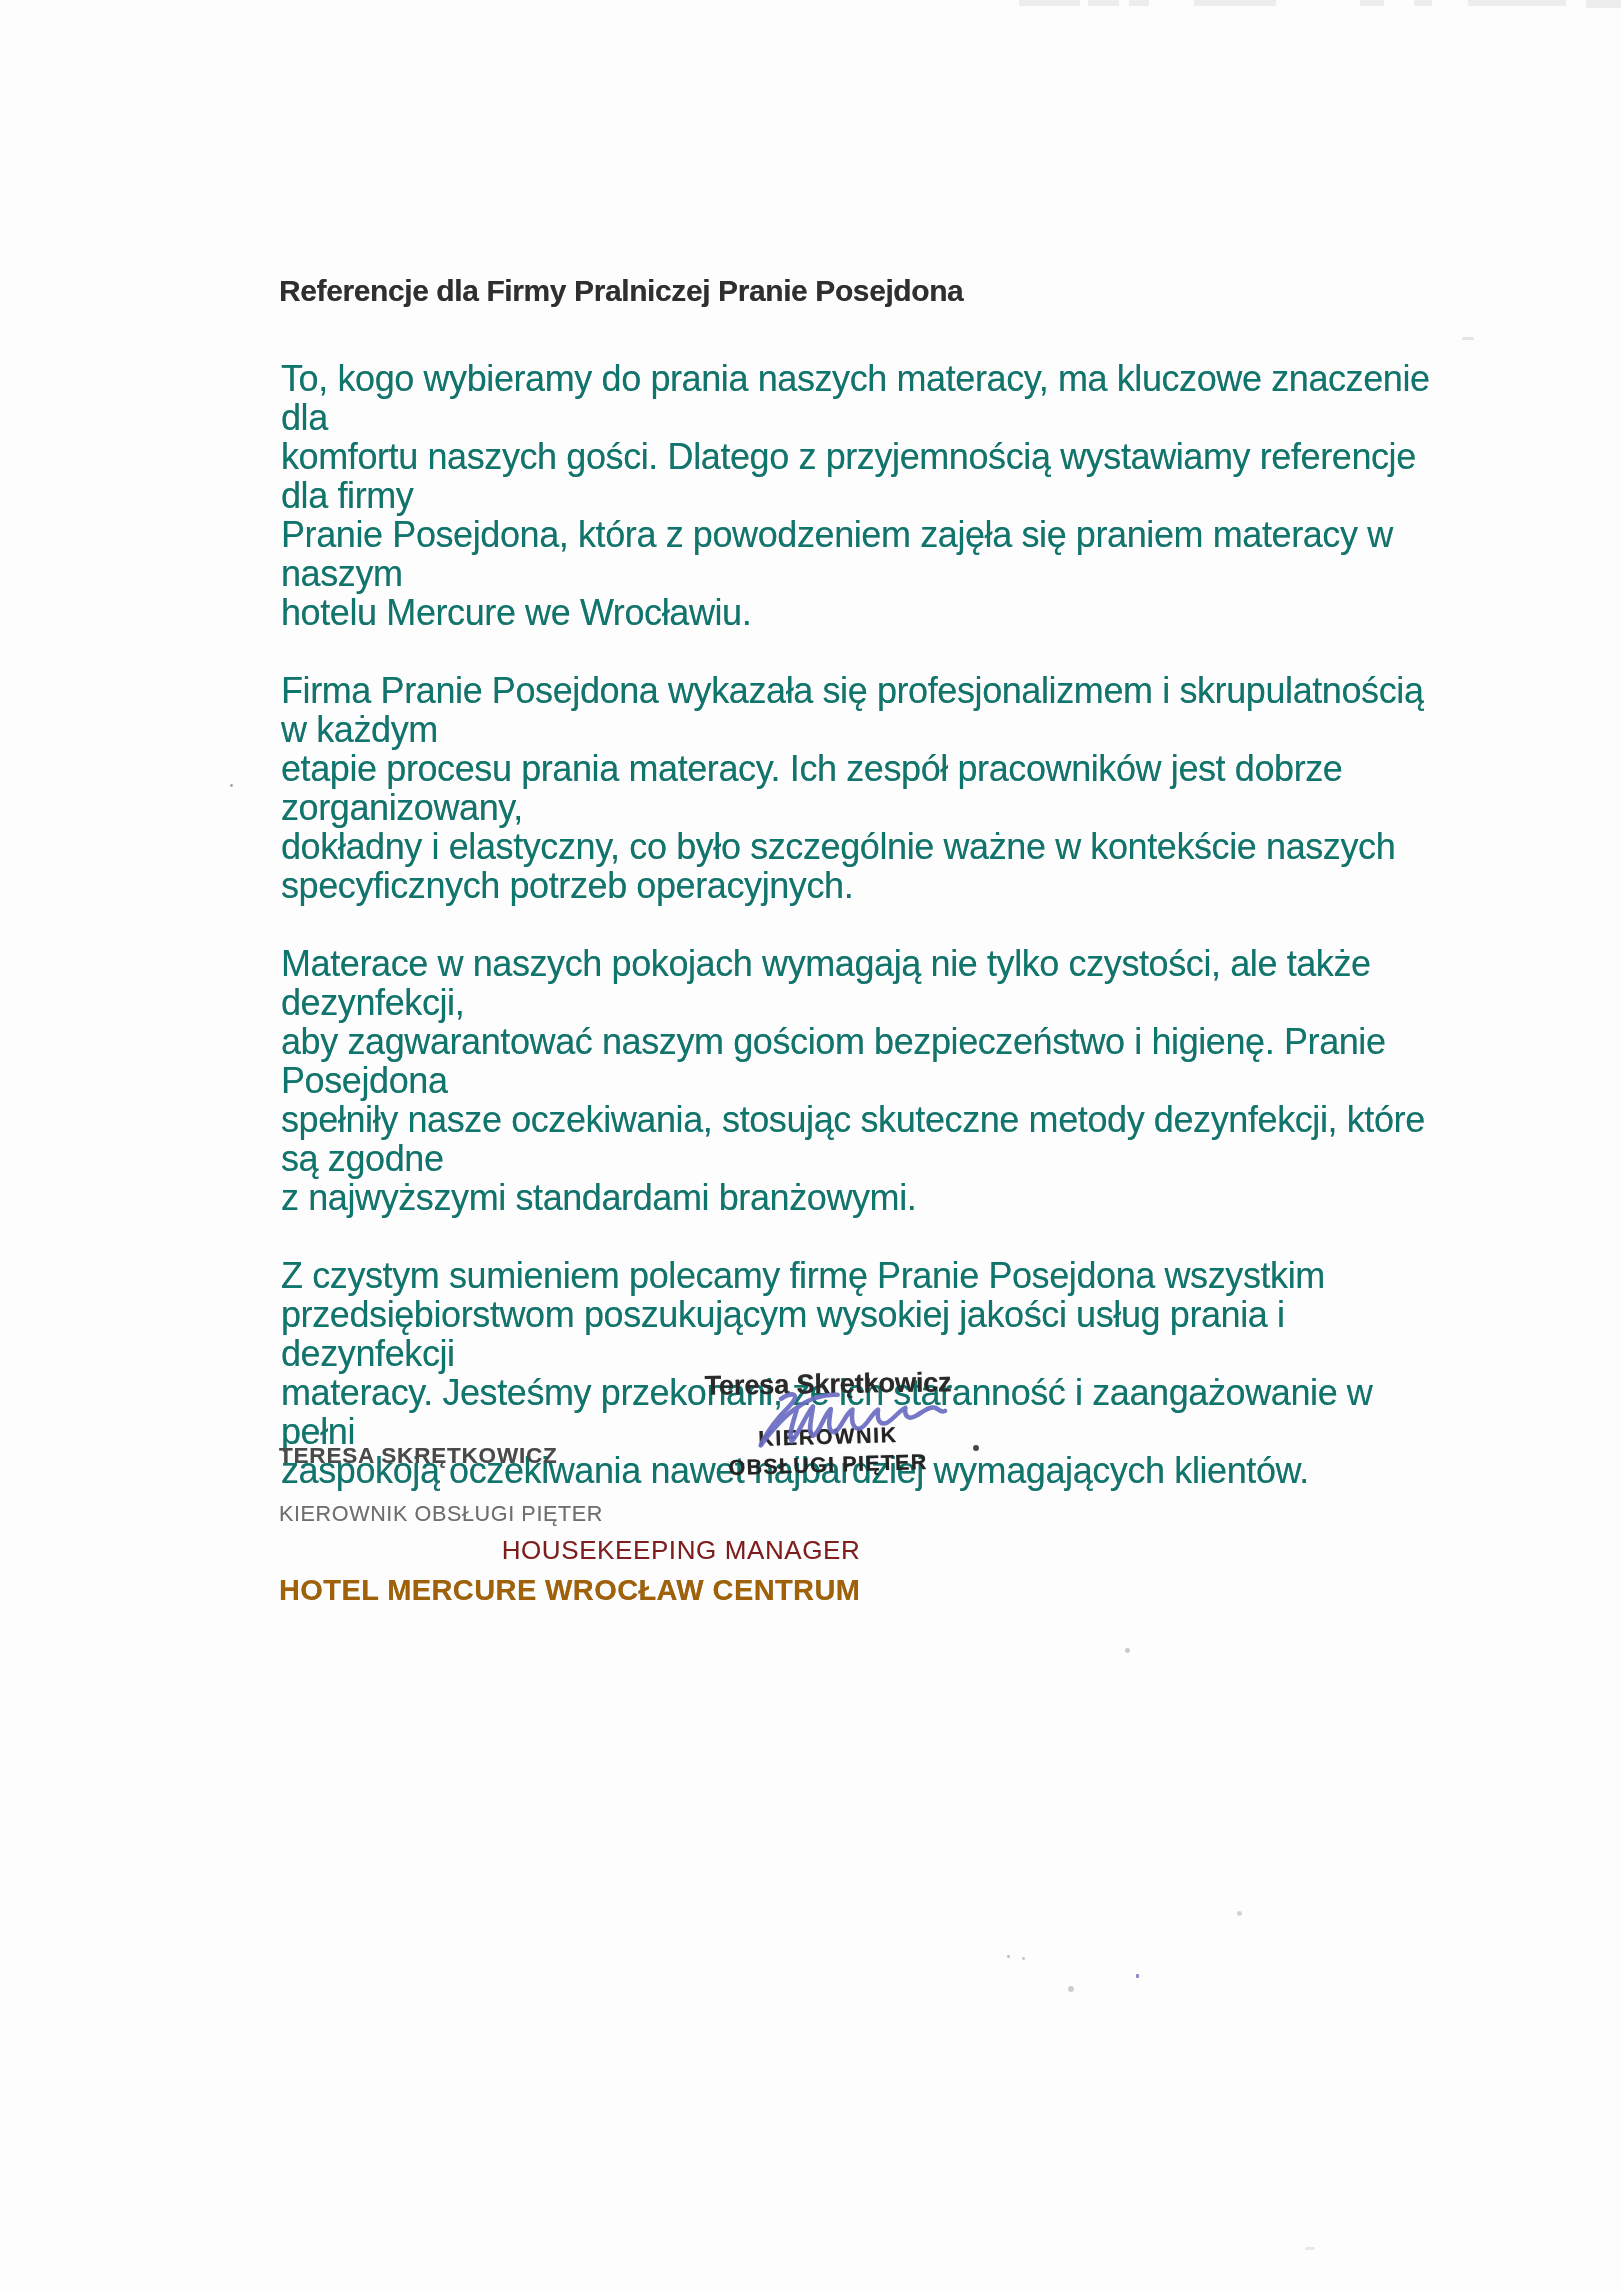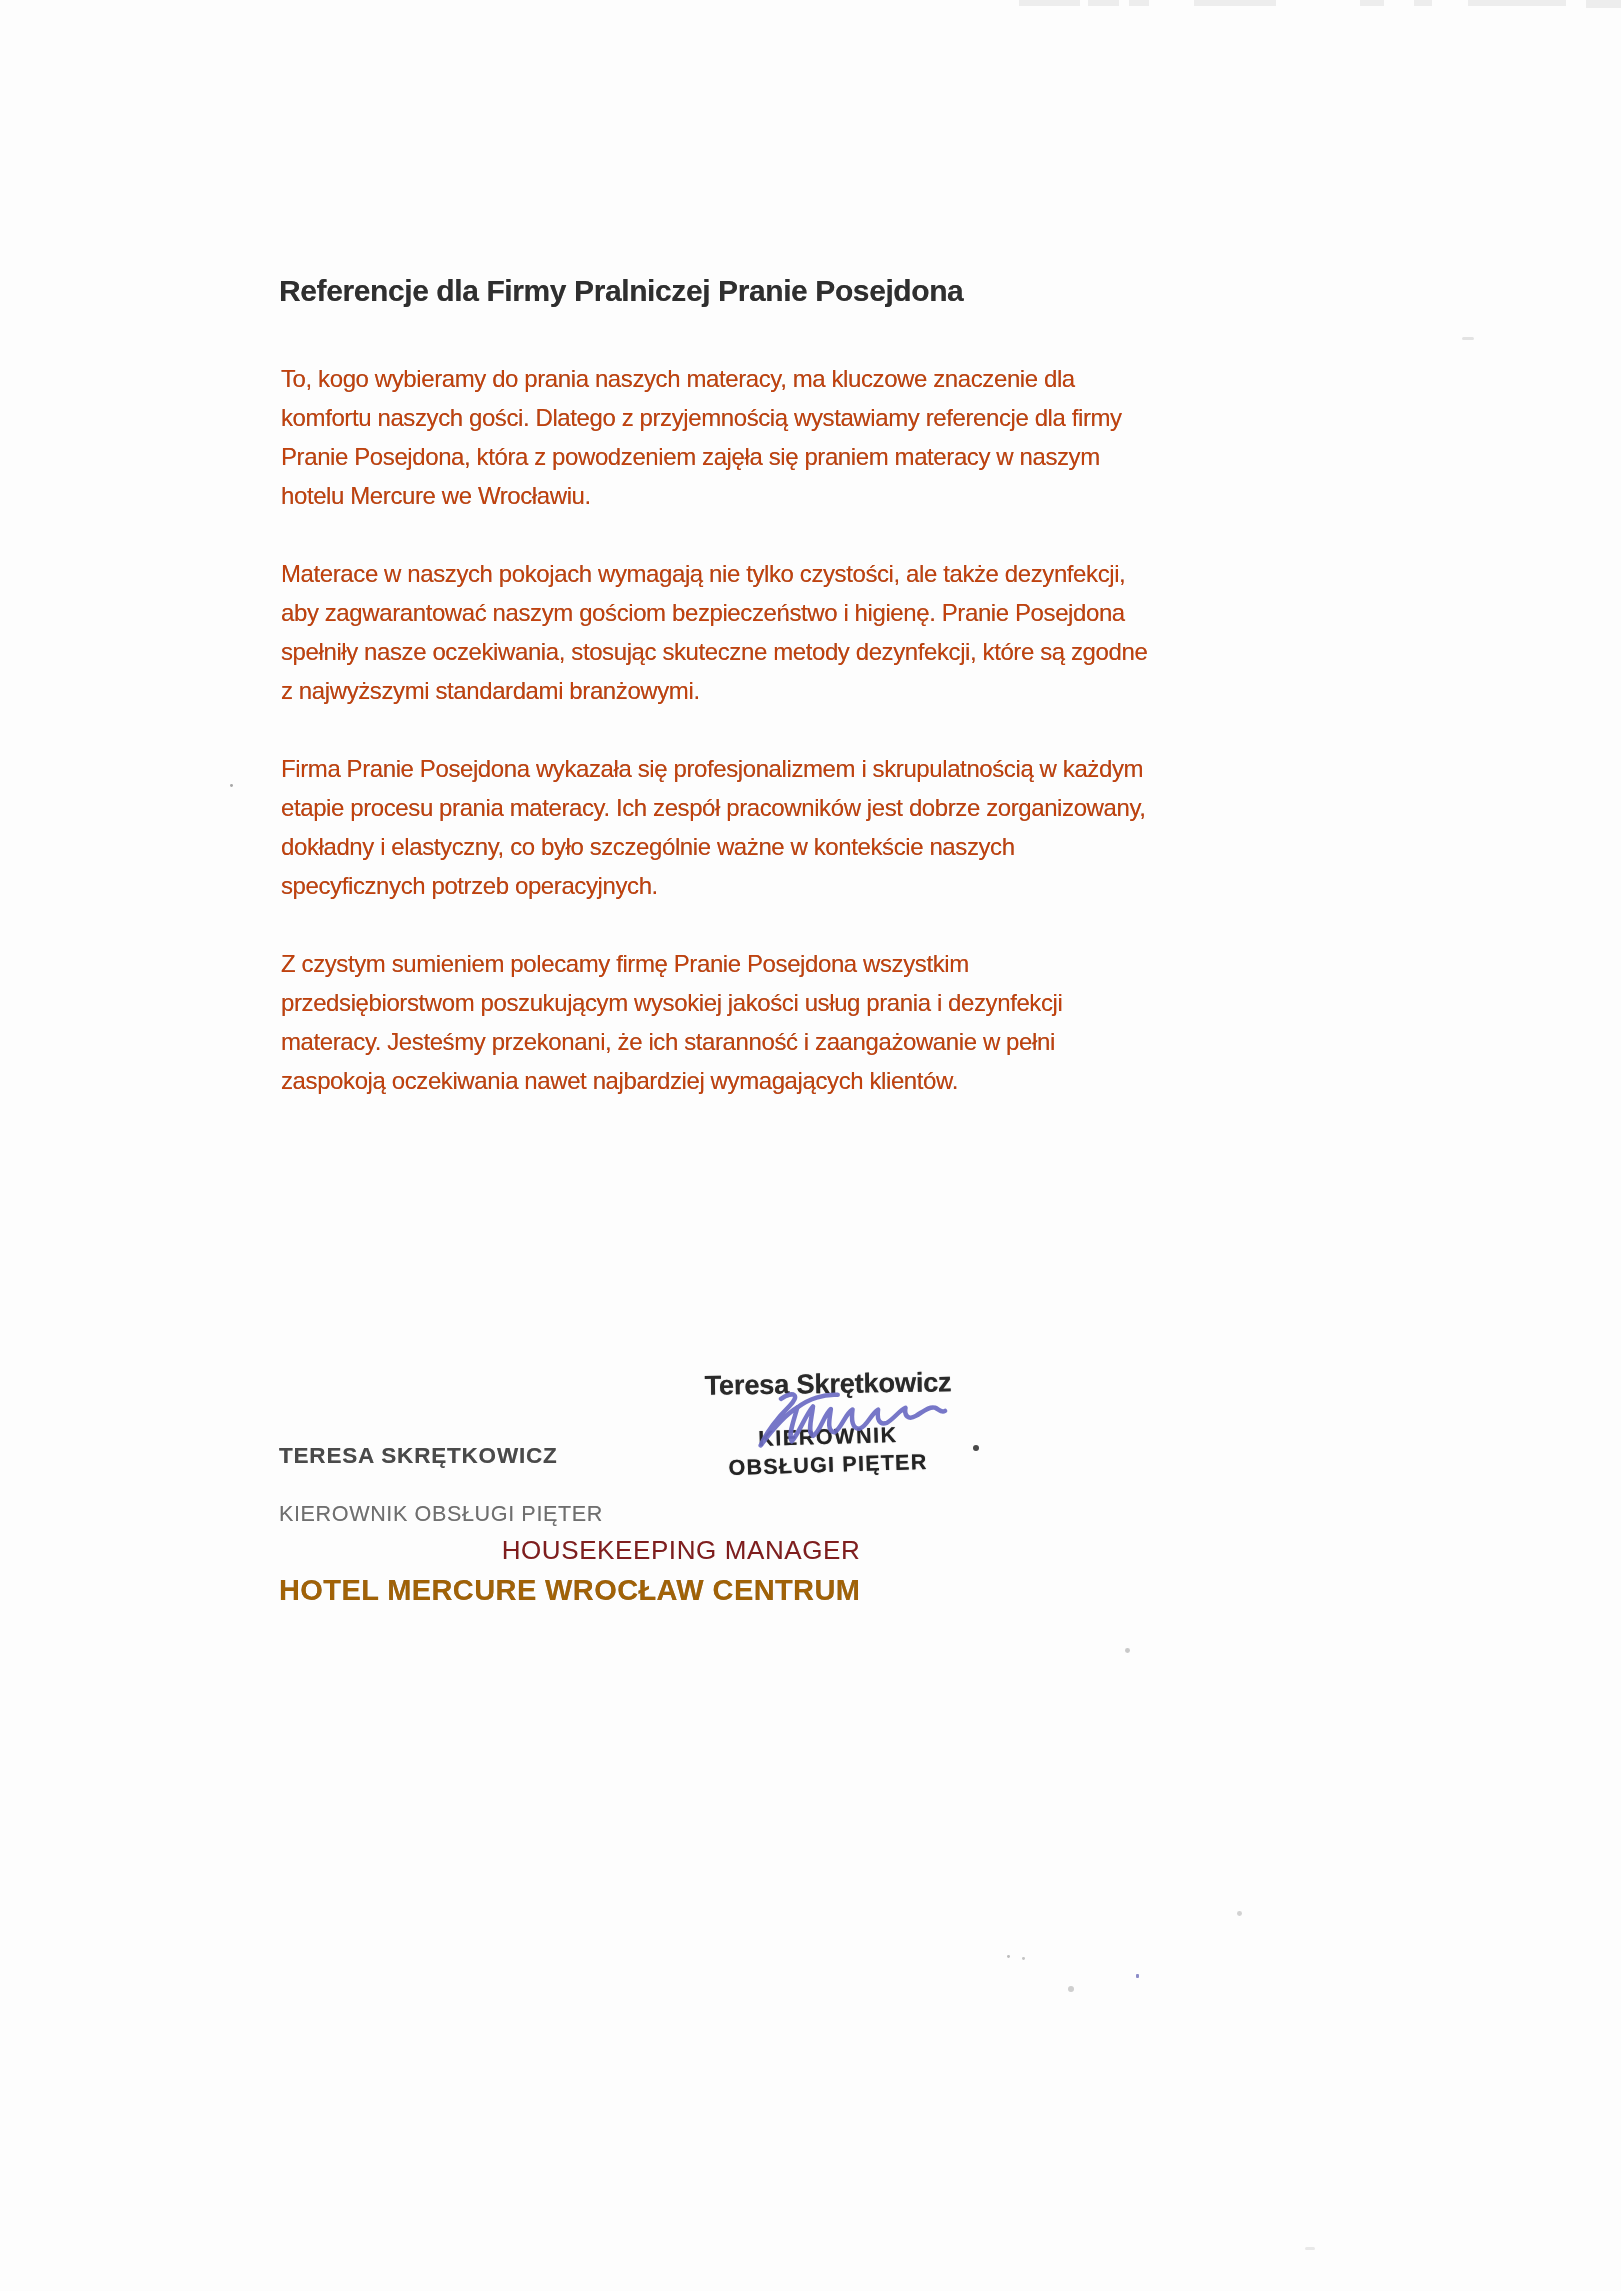--- a/index.html
+++ b/index.html
@@ -24,24 +24,24 @@
     white-space: nowrap;
   }
   .body-col {
     position: absolute;
     left: 281px;
     top: 359px;
     width: 1157px;
   }
   .body-col p {
     margin: 0 0 39px 0;
-    font-size: 24px;
+    font-size: 36px;
     line-height: 39px;
     letter-spacing: -0.4px;
-    color: #c2410c;
+    color: #0f766e;
     text-shadow: 0 0 0.6px rgba(62,62,62,0.5);
     white-space: pre-line;
   }
   .closing { margin-bottom: 0 !important; }
 
   
   .sig-left { position: absolute; left: 279px; top: 1443px; }
   .sig-left .l1 {
     font-size: 22.5px; font-weight: bold; letter-spacing: 0.8px;
     color: #4a4a4a; text-shadow: 0 0 0.6px rgba(74,74,74,0.5);
@@ -102,28 +102,28 @@
   <div class="edge-dash" style="left:1468px;width:98px;"></div>
   <div class="edge-dash" style="left:1586px;width:35px;height:7.8px;"></div>
 
   <h1 class="doc-title">Referencje dla Firmy Pralniczej Pranie Posejdona</h1>
 
   <div class="body-col">
     <p>To, kogo wybieramy do prania naszych materacy, ma kluczowe znaczenie dla
 komfortu naszych gości. Dlatego z przyjemnością wystawiamy referencje dla firmy
 Pranie Posejdona, która z powodzeniem zajęła się praniem materacy w naszym
 hotelu Mercure we Wrocławiu.</p>
+    <p>Firma Pranie Posejdona wykazała się profesjonalizmem i skrupulatnością w każdym
+etapie procesu prania materacy. Ich zespół pracowników jest dobrze zorganizowany,
+dokładny i elastyczny, co było szczególnie ważne w kontekście naszych
+specyficznych potrzeb operacyjnych.</p>
     <p>Materace w naszych pokojach wymagają nie tylko czystości, ale także dezynfekcji,
 aby zagwarantować naszym gościom bezpieczeństwo i higienę. Pranie Posejdona
 spełniły nasze oczekiwania, stosując skuteczne metody dezynfekcji, które są zgodne
 z najwyższymi standardami branżowymi.</p>
-    <p>Firma Pranie Posejdona wykazała się profesjonalizmem i skrupulatnością w każdym
-etapie procesu prania materacy. Ich zespół pracowników jest dobrze zorganizowany,
-dokładny i elastyczny, co było szczególnie ważne w kontekście naszych
-specyficznych potrzeb operacyjnych.</p>
     <p>Z czystym sumieniem polecamy firmę Pranie Posejdona wszystkim
 przedsiębiorstwom poszukującym wysokiej jakości usług prania i dezynfekcji
 materacy. Jesteśmy przekonani, że ich staranność i zaangażowanie w pełni
 zaspokoją oczekiwania nawet najbardziej wymagających klientów.</p>
   </div>
 
   <div class="stamp">
     <div class="stamp-name">Teresa Skrętkowicz</div>
     <div class="stamp-role1">KIEROWNIK</div>
     <div class="stamp-role2">OBSŁUGI PIĘTER</div>

